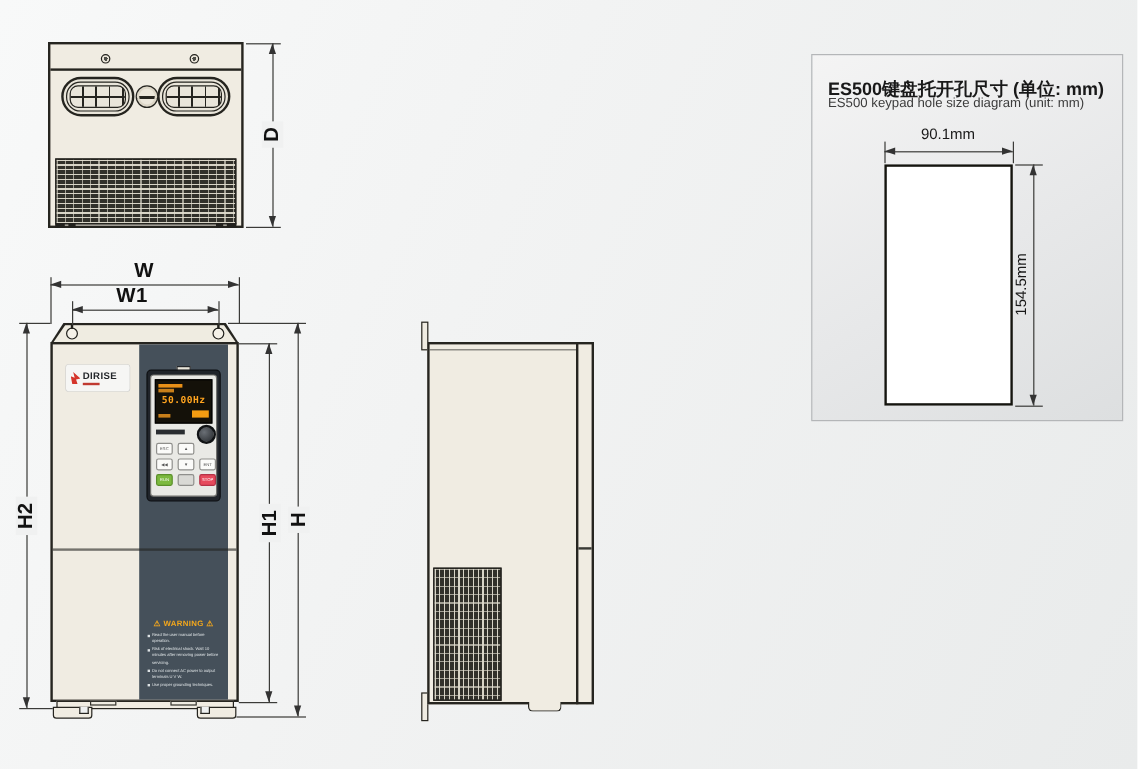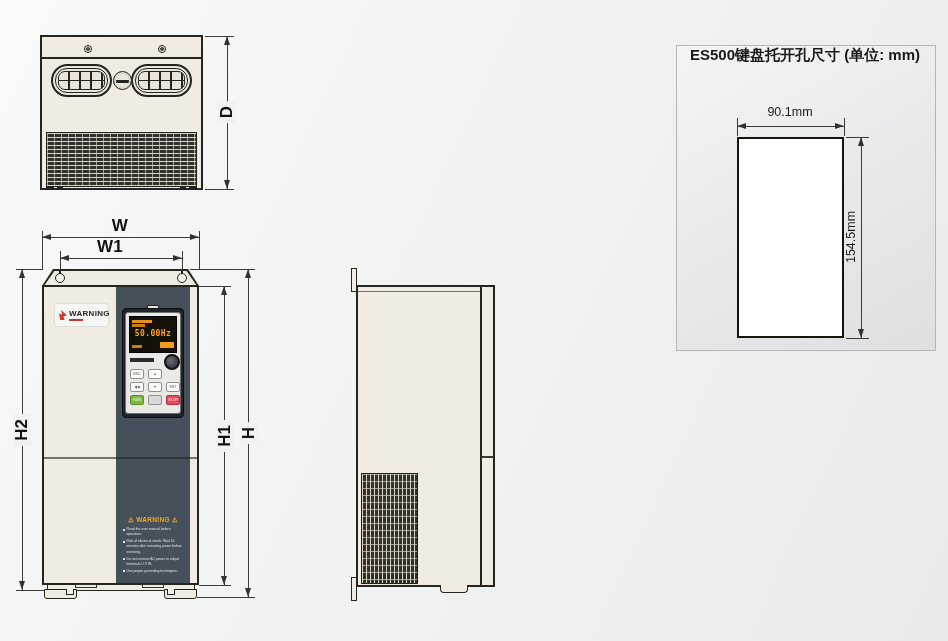--- a/index.html
+++ b/index.html
@@ -85,21 +85,21 @@
   <div class="abs" style="left:177px;top:272.5px;width:10px;height:10px;border:1.6px solid #20201c;border-radius:50%;background:#f4f1e8;"></div>
   <div class="ln" style="left:181.3px;top:269.5px;width:2px;height:4px;background:#20201c;"></div>
 
   <div class="abs cream outline" style="left:42px;top:285px;width:157px;height:300px;"></div>
   <div class="abs" style="left:116px;top:287px;width:74px;height:296px;background:#45505a;"></div>
   <div class="ln" style="left:44px;top:457px;width:153px;height:1.5px;background:rgba(35,35,31,.6);"></div>
 
   <div class="abs" style="left:55px;top:304px;width:53px;height:22px;background:#f6f6f4;border-radius:2px;box-shadow:0 0 0 .5px #cfcfcd;display:flex;align-items:center;gap:2px;padding:2px 4px;">
     <span style="width:8px;height:10px;background:#d5352b;flex:none;clip-path:polygon(15% 100%,0 35%,40% 48%,25% 0,100% 55%,55% 62%,70% 100%);"></span>
     <span style="display:flex;flex-direction:column;">
-      <span style="font-size:8px;font-weight:800;color:#23262a;letter-spacing:.3px;line-height:1;">WARNING</span>
+      <span style="font-size:8px;font-weight:800;color:#23262a;letter-spacing:.3px;line-height:1;">DIRISE</span>
       <span style="width:14px;height:1.5px;background:#c03a30;margin-top:1.5px;"></span>
     </span>
   </div>
 
   <div class="abs" style="left:147px;top:305px;width:12px;height:5px;background:#e8e5da;border:1px solid #23262a;"></div>
   <div class="abs" style="left:122px;top:308px;width:62px;height:110px;background:#20242a;border:1px solid #0d0f12;border-radius:4px;"></div>
   <div class="abs" style="left:125px;top:312px;width:56px;height:102px;background:#e9e9e5;border:1px solid #70706d;border-radius:3px;"></div>
   <div class="abs" style="left:129px;top:316px;width:48px;height:37px;background:#141109;border:1px solid #000;"></div>
   <div class="ln" style="left:132px;top:320px;width:20px;height:2.5px;background:#e89018;"></div>
   <div class="ln" style="left:132px;top:324px;width:13px;height:2.5px;background:#c87f1a;"></div>
@@ -201,21 +201,22 @@
   <div class="abs cream thinline" style="left:351px;top:577px;width:6px;height:24px;"></div>
   <div class="abs cream outline" style="left:356px;top:285px;width:126px;height:302px;"></div>
   <div class="ln" style="left:358px;top:291px;width:122px;height:1px;background:rgba(35,35,31,.6);"></div>
   <div class="abs cream outline" style="left:480px;top:285px;width:15px;height:302px;"></div>
   <div class="ln" style="left:482px;top:456px;width:11px;height:2px;background:#3a3a35;"></div>
   <div class="abs hatchv" style="left:361px;top:473px;width:57px;height:111px;"></div>
   <div class="abs cream" style="left:440px;top:585px;width:28px;height:8px;border:1.5px solid #262520;border-top:none;border-radius:0 0 4px 4px;"></div>
 
   <div class="abs" style="left:676px;top:45px;width:260px;height:306px;border:1px solid #b4b6b8;
               background:linear-gradient(150deg,#f4f4f4 0%,#e7e8e9 55%,#dddfe0 100%);"></div>
-  <div class="abs" style="left:690px;top:46px;font-size:15px;font-weight:600;color:#191919;text-align:right;">ES500键盘托开孔尺寸 (单位: mm)</div>
+  <div class="abs" style="left:690px;top:65px;font-size:15px;font-weight:600;color:#191919;text-align:right;">ES500键盘托开孔尺寸 (单位: mm)</div>
+  <div class="abs" style="left:690px;top:80px;font-size:11px;color:#3c3c3c;">ES500 keypad hole size diagram (unit: mm)</div>
   <div class="abs" style="left:737px;top:137px;width:107px;height:201px;background:#fff;border:2px solid #15150f;"></div>
 
   <span class="mlabel" style="left:790px;top:112px;">90.1mm</span>
   <div class="ln" style="left:736.5px;top:118px;width:1px;height:18px;"></div>
   <div class="ln" style="left:843.5px;top:118px;width:1px;height:18px;"></div>
   <div class="ln" style="left:737px;top:126px;width:107px;height:1px;"></div>
   <span class="arr l" style="left:737px;top:123px;"></span>
   <span class="arr r" style="left:835px;top:123px;"></span>
 
   <div class="ln" style="left:846px;top:136.5px;width:23px;height:1px;"></div>

